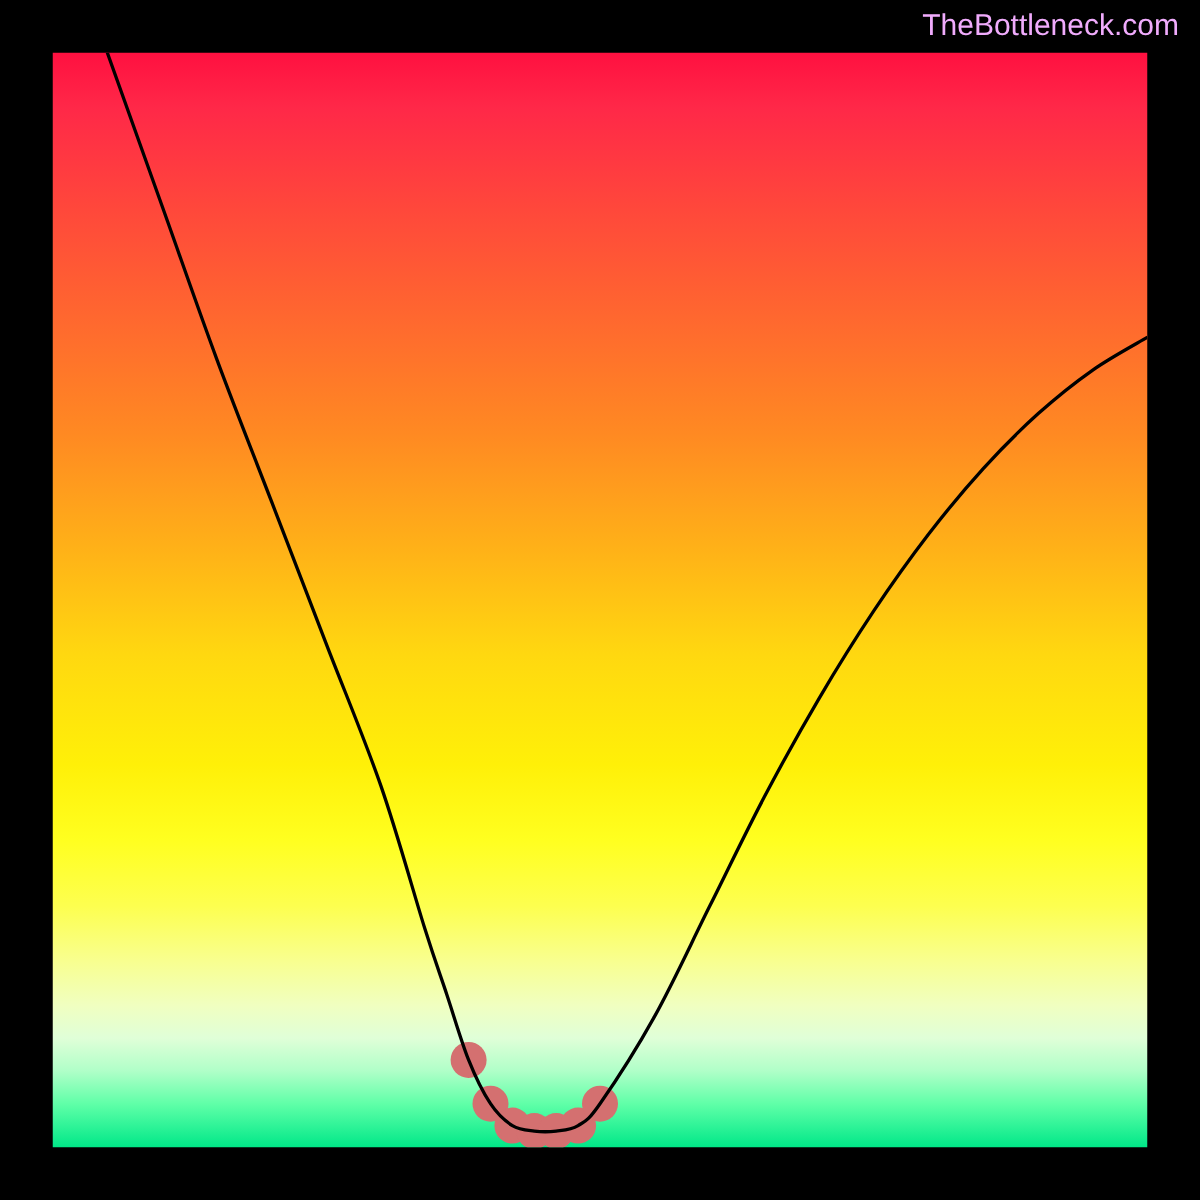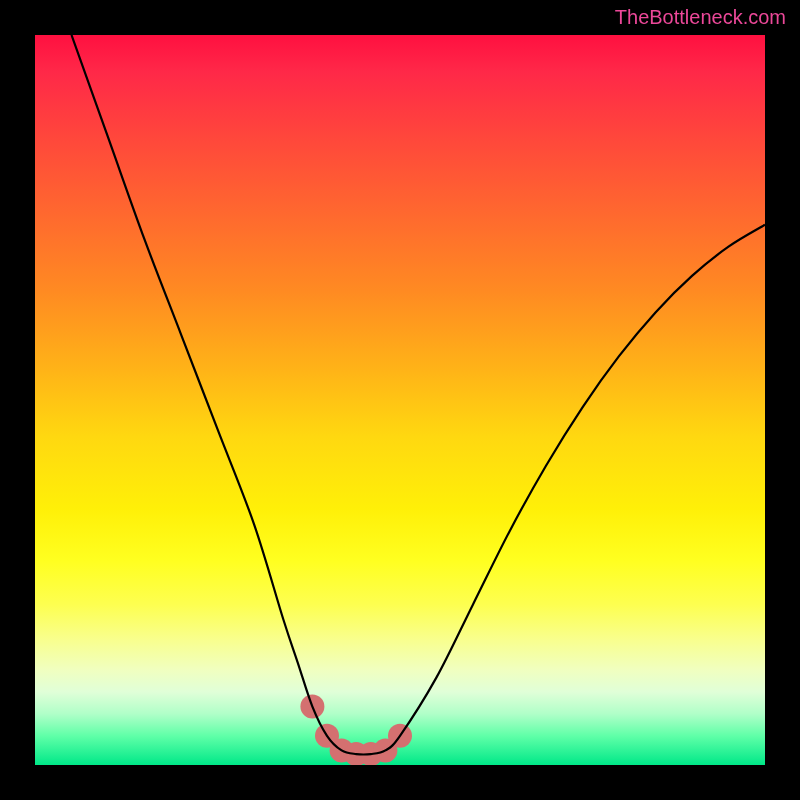--- a/index.html
+++ b/index.html
@@ -8,21 +8,21 @@
     width: 800px;
     height: 800px;
     background: #000;
     position: relative;
     font-family: Arial, sans-serif;
   }
   .watermark {
     position: absolute;
     top: 6px;
     right: 14px;
-    color: #ec4899;
+    color: #f0abfc;
     font-size: 20px;
     font-weight: 500;
     z-index: 10;
   }
   .plot-area {
     position: absolute;
     left: 35px;
     top: 35px;
     width: 730px;
     height: 730px;

